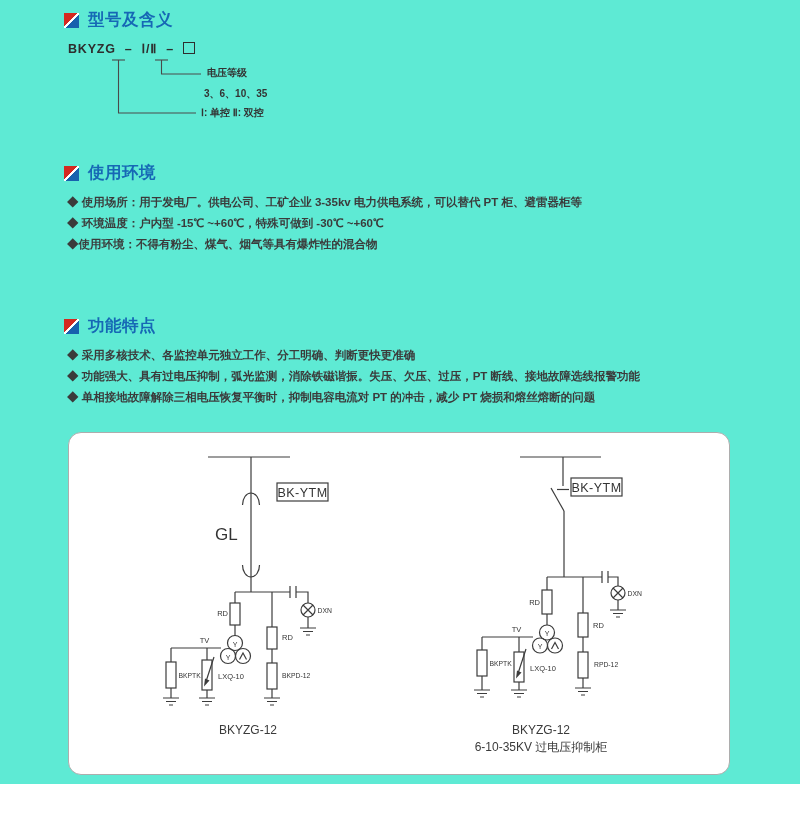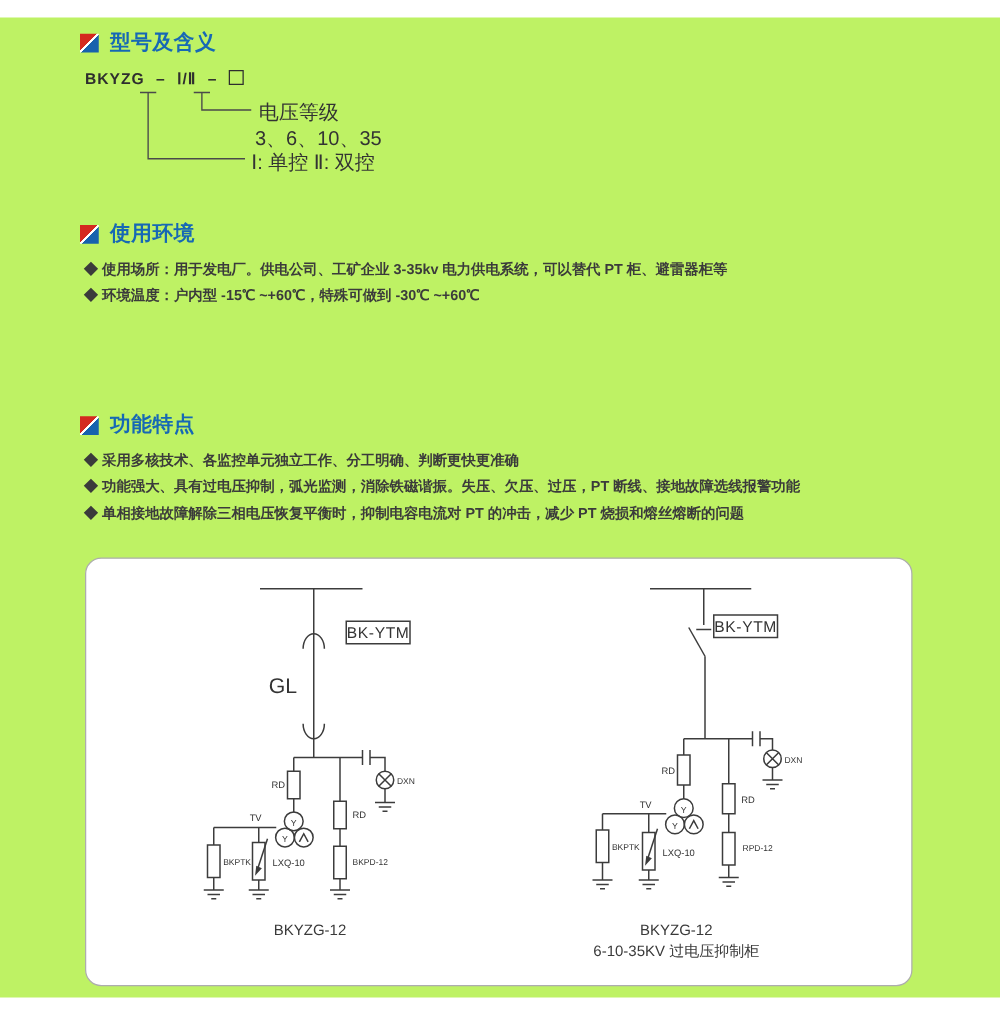--- a/index.html
+++ b/index.html
@@ -1,29 +1,29 @@
 <!DOCTYPE html>
 <html><head>
 <meta charset="utf-8">
 <style>
   html,body{margin:0;padding:0;background:#fff;}
   body{width:800px;height:829px;font-family:"Liberation Sans",sans-serif;}
-  .page{position:relative;width:800px;height:784px;overflow:hidden;background:#bef264;margin-top:14px;}
+  .page{position:relative;width:800px;height:784px;overflow:hidden;background:#5eead4;}
 
   .section-header{position:absolute;left:64px;display:flex;align-items:center;gap:9px;}
   .s1{top:9px}.s2{top:162px}.s3{top:315px}
   .hicon{width:15px;height:15px;flex:0 0 15px;
     background:linear-gradient(135deg,#d4291f 0 46%,#ffffff 46% 54%,#1762ae 54% 100%);}
   .section-title{margin:0;font-size:16.5px;font-weight:bold;color:#1668b5;letter-spacing:.5px;}
 
   .model-code{position:absolute;left:68px;top:41px;display:flex;align-items:center;gap:9px;
     font-size:12.5px;font-weight:bold;color:#2e2e2e;letter-spacing:.8px;}
   .code-box{width:10px;height:10px;border:1.4px solid #2e2e2e;margin-top:-1px;}
   .overlay-lines{position:absolute;left:0;top:0;pointer-events:none;}
-  .callout{position:absolute;font-size:16px;font-weight:400;color:#333;white-space:nowrap;}
+  .callout{position:absolute;font-size:10px;font-weight:700;color:#333;white-space:nowrap;}
 
   .bullets{position:absolute;left:67px;margin:0;padding:0;list-style:none;
     font-size:11.5px;font-weight:600;color:#3b3b3b;}
   .bullets li{line-height:21px;white-space:nowrap;}
   .env{top:192px}.feat{top:345px}
 
   .diagram-box{position:absolute;left:68px;top:432px;width:660px;height:341px;
     border:1.5px solid #adadad;border-radius:13px;background:#fff;}
   .circuits{position:absolute;left:68px;top:432px;}
   .circuits path,.circuits line,.circuits rect,.circuits circle,.circuits polyline{
@@ -73,20 +73,21 @@
   <div class="callout" style="left:204px;top:87px">3、6、10、35</div>
   <div class="callout" style="left:201px;top:106px">Ⅰ: 单控  Ⅱ: 双控</div>
 
   <div class="section-header s2">
     <span class="hicon"></span>
     <h2 class="section-title">使用环境</h2>
   </div>
   <ul class="bullets env">
     <li>◆ 使用场所：用于发电厂。供电公司、工矿企业 3-35kv 电力供电系统，可以替代 PT 柜、避雷器柜等</li>
     <li>◆ 环境温度：户内型 -15℃ ~+60℃，特殊可做到 -30℃ ~+60℃</li>
+    <li>◆使用环境：不得有粉尘、煤气、烟气等具有爆炸性的混合物</li>
   </ul>
 
   <div class="section-header s3">
     <span class="hicon"></span>
     <h2 class="section-title">功能特点</h2>
   </div>
   <ul class="bullets feat">
     <li>◆ 采用多核技术、各监控单元独立工作、分工明确、判断更快更准确</li>
     <li>◆ 功能强大、具有过电压抑制，弧光监测，消除铁磁谐振。失压、欠压、过压，PT 断线、接地故障选线报警功能</li>
     <li>◆ 单相接地故障解除三相电压恢复平衡时，抑制电容电流对 PT 的冲击，减少 PT 烧损和熔丝熔断的问题</li>

